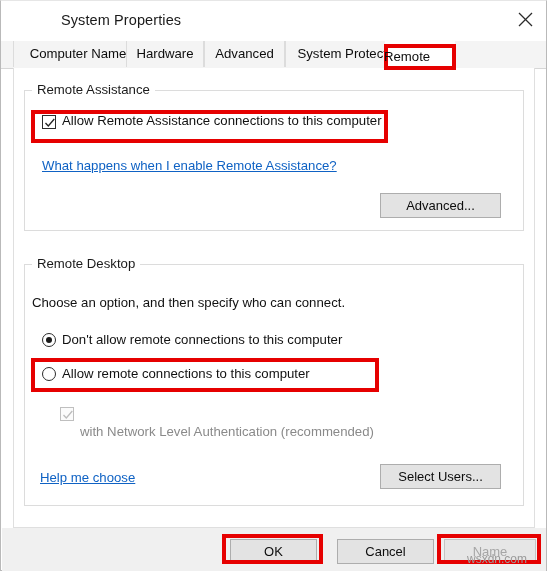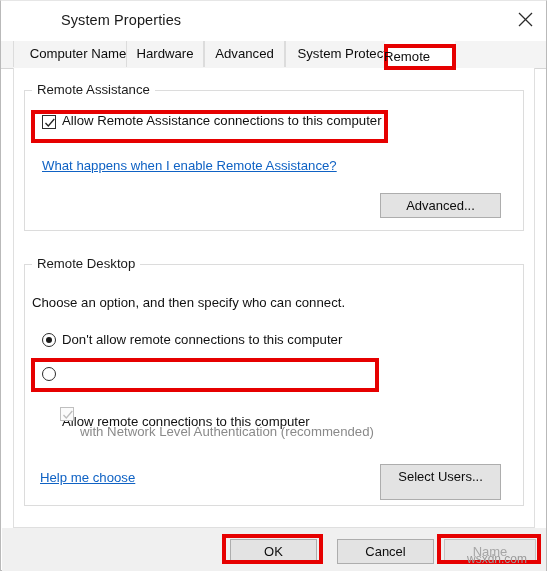--- a/index.html
+++ b/index.html
@@ -174,32 +174,32 @@
     <div class="group-legend" style="left:18px;top:189px;">Remote Desktop</div>
 
     <div class="txt" style="left:18px;top:227px;">Choose an option, and then specify who can connect.</div>
 
     <div class="radio" style="left:28px;top:265px;">
       <div class="dot"></div>
     </div>
     <div class="txt" style="left:48px;top:264px;">Don't allow remote connections to this computer</div>
 
     <div class="radio" style="left:28px;top:299px;"></div>
-    <div class="txt" style="left:48px;top:298px;margin-top:48px;">Allow remote connections to this computer</div>
+    <div class="txt" style="left:48px;top:298px;">Allow remote connections to this computer</div>
 
     <div class="cbox disabled" style="left:46px;top:339px;">
       <svg width="12" height="12" viewBox="0 0 12 12">
         <polyline points="1.5,6 4.3,9 10.3,2" fill="none" stroke="#bcbcbc" stroke-width="1.3"></polyline>
       </svg>
     </div>
     <div class="txt dim" style="left:66px;top:356px;">with Network Level Authentication (recommended)</div>
 
     <div class="link" style="left:26px;top:402px;">Help me choose</div>
 
-    <div class="btn" style="left:366px;top:396px;width:121px;height:36px;line-height:23px;">Select Users...</div>
+    <div class="btn" style="left:366px;top:396px;width:121px;height:25px;line-height:23px;">Select Users...</div>
   </div>
 
   <div id="footer">
     <div class="btn" style="left:228px;top:11px;width:87px;height:25px;line-height:23px;">OK</div>
     <div class="btn" style="left:335px;top:11px;width:97px;height:25px;line-height:23px;">Cancel</div>
     <div class="btn disabled" style="left:442px;top:11px;width:92px;height:25px;line-height:23px;">Name</div>
   </div>
 
   <div class="redbox" style="left:30px;top:109px;width:357px;height:33px;"></div>
   <div class="redbox" style="left:30px;top:357px;width:348px;height:34px;"></div>

